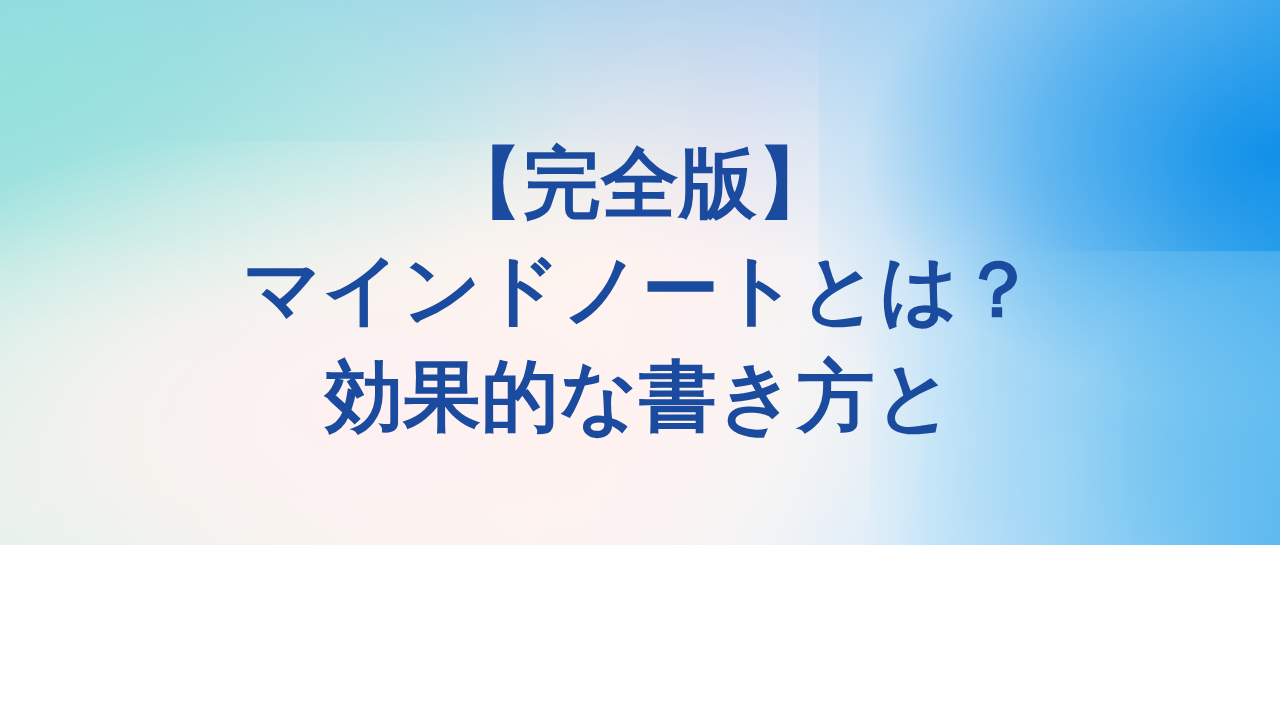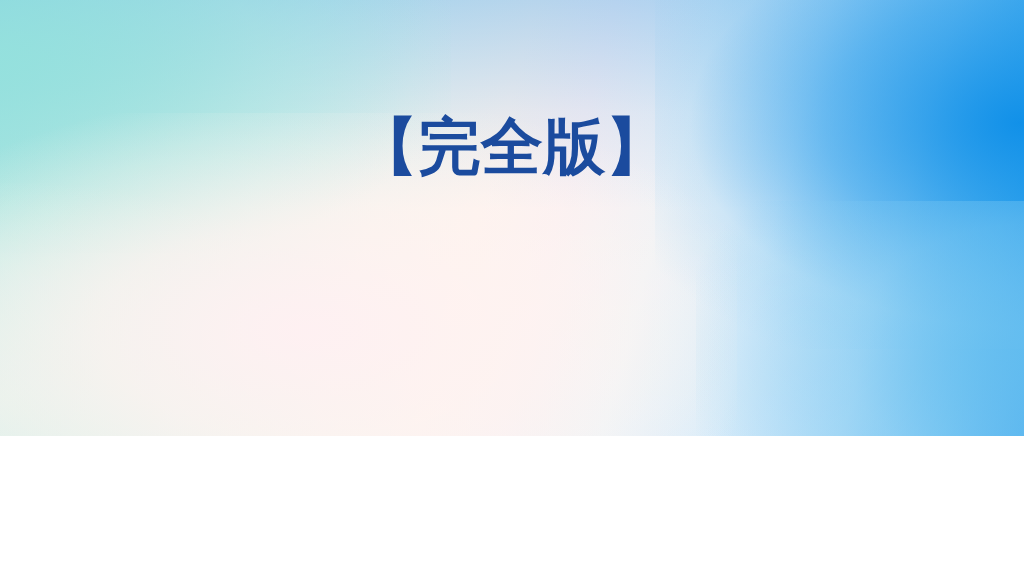--- a/index.html
+++ b/index.html
@@ -144,15 +144,17 @@
   <div class="bg-base"></div>
   <div class="bg-vert"></div>
   <div class="bg-aqua"></div>
   <div class="bg-mint"></div>
   <div class="bg-warm"></div>
   <div class="bg-blue"></div>
   <div class="bg-blue-low"></div>
 
   <div class="title-block">
     <span class="title-line">【完全版】</span>
+    <span class="title-line">マインドノートとは？</span>
+    <span class="title-line">効果的な書き方と</span>
   </div>
 
 </div>
 
 </body></html>

